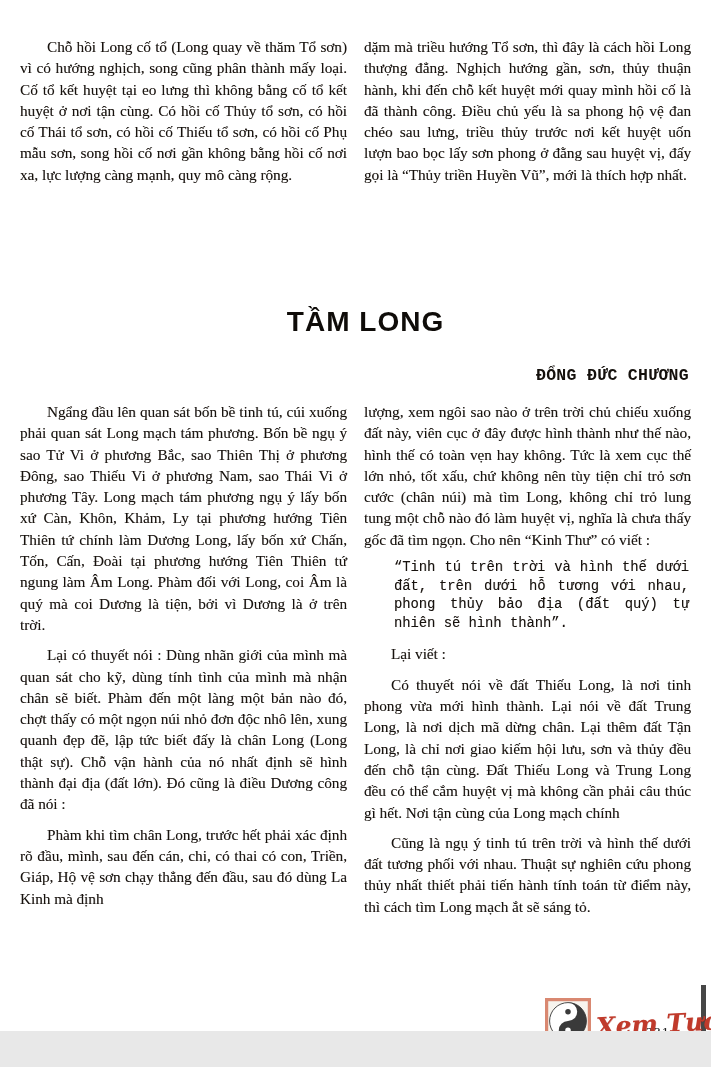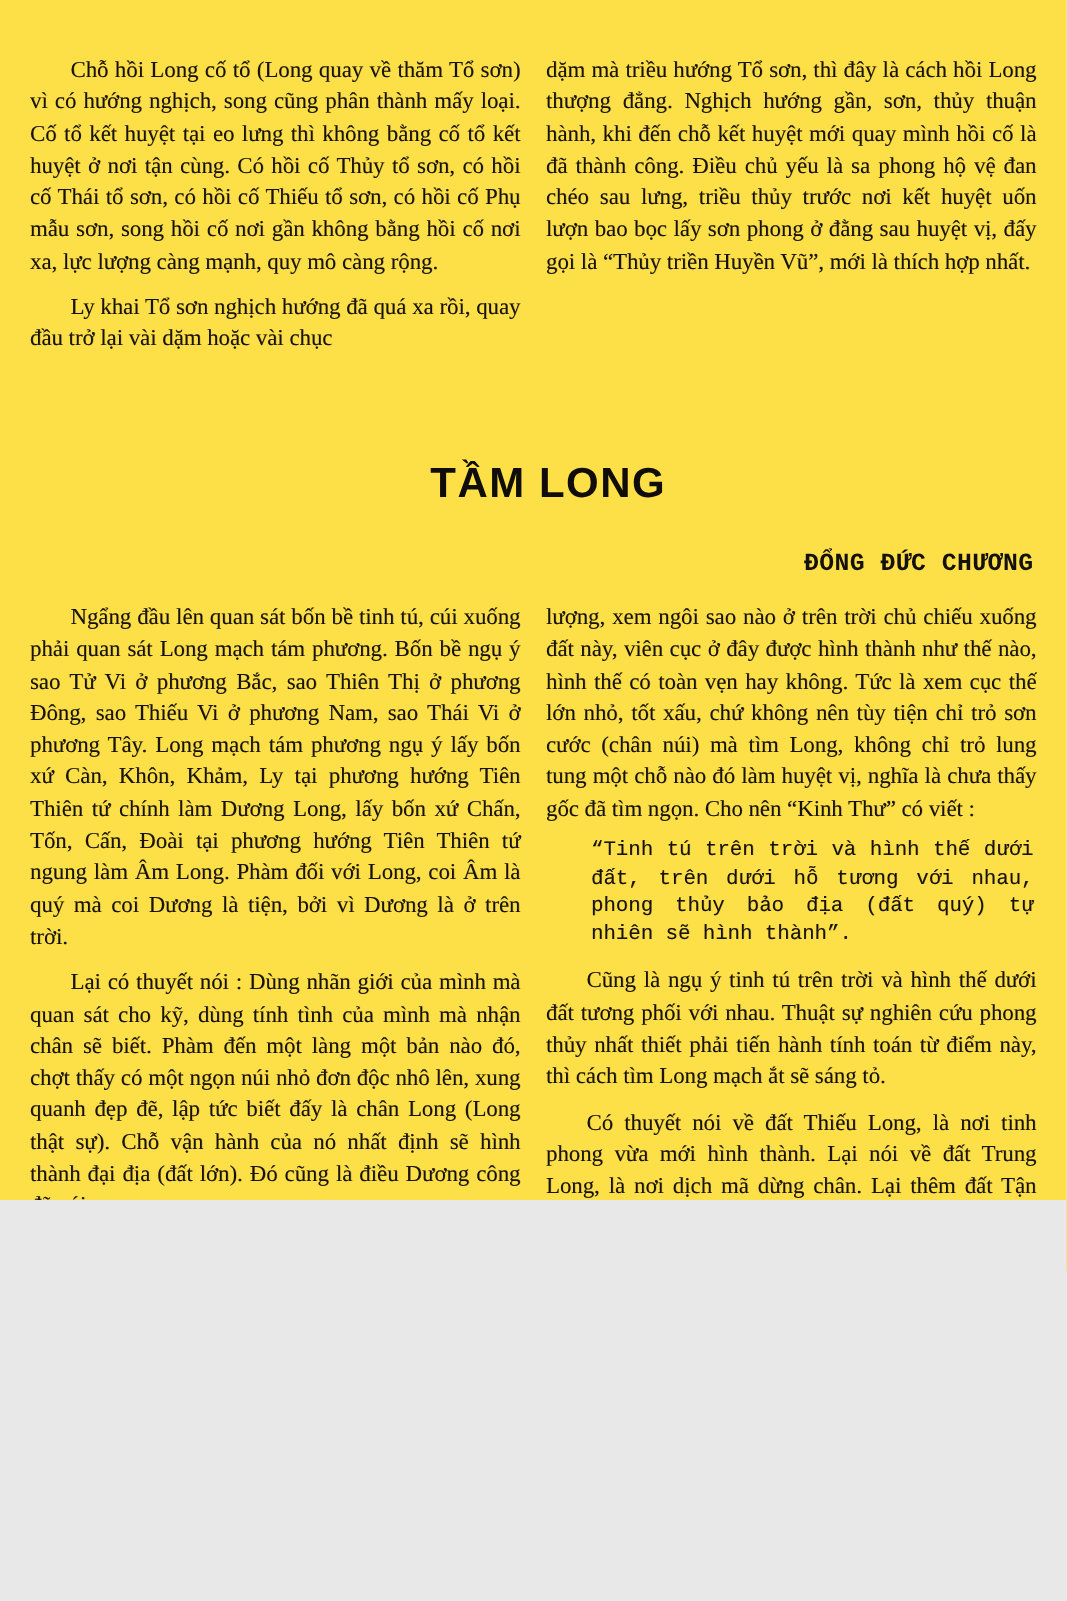--- a/index.html
+++ b/index.html
@@ -1,18 +1,18 @@
 <!DOCTYPE html>
 <html><head>
 <meta charset="utf-8">
 <style>
   html,body { margin:0; padding:0; background:#e8e8e8; }
   .page {
-    position:relative; width:711px; height:800px;
-    background:#fde047; overflow:hidden;
+    position:relative; width:711px; height:1031px;
+    background:#ffffff; overflow:hidden;
     font-family:"Liberation Serif", serif; color:#17120e;
   }
   .cols { position:absolute; left:20px; display:flex; gap:17px; }
   .cols-intro { top:36px; }
   .cols-body  { top:401px; }
   .col {
     width:327px; font-size:15.2px; line-height:21.3px;
     text-align:justify; color:#17120e;
     text-shadow:0.3px 0.3px 0 rgba(25,18,10,0.35);
   }
@@ -51,40 +51,41 @@
   .speck { position:absolute; background:#9a948c; border-radius:50%; }
 </style>
 </head>
 <body>
 
 <div class="page">
 
   <div class="cols cols-intro">
     <div class="col">
         <p class="para">Chỗ hồi Long cố tổ (Long quay về thăm Tổ sơn) vì có hướng nghịch, song cũng phân thành mấy loại. Cố tổ kết huyệt tại eo lưng thì không bằng cố tổ kết huyệt ở nơi tận cùng. Có hồi cố Thủy tổ sơn, có hồi cố Thái tổ sơn, có hồi cố Thiếu tổ sơn, có hồi cố Phụ mẫu sơn, song hồi cố nơi gần không bằng hồi cố nơi xa, lực lượng càng mạnh, quy mô càng rộng.</p>
-        <p class="para">Ly khai Tổ sơn nghịch hướng đã quá xa rồi, quay đầu trở lại vài dặm hoặc vài chục</p>
       </div>
     <div class="col">
         <p class="para noindent">dặm mà triều hướng Tổ sơn, thì đây là cách hồi Long thượng đẳng. Nghịch hướng gần, sơn, thủy thuận hành, khi đến chỗ kết huyệt mới quay mình hồi cố là đã thành công. Điều chủ yếu là sa phong hộ vệ đan chéo sau lưng, triều thủy trước nơi kết huyệt uốn lượn bao bọc lấy sơn phong ở đằng sau huyệt vị, đấy gọi là “Thủy triền Huyền Vũ”, mới là thích hợp nhất.</p>
       </div>
   </div>
 
   <div class="title">TẦM LONG</div>
   <div class="byline">ĐỔNG ĐỨC CHƯƠNG</div>
 
   <div class="cols cols-body">
     <div class="col">
         <p class="para">Ngẩng đầu lên quan sát bốn bề tinh tú, cúi xuống phải quan sát Long mạch tám phương. Bốn bề ngụ ý sao Tử Vi ở phương Bắc, sao Thiên Thị ở phương Đông, sao Thiếu Vi ở phương Nam, sao Thái Vi ở phương Tây. Long mạch tám phương ngụ ý lấy bốn xứ Càn, Khôn, Khảm, Ly tại phương hướng Tiên Thiên tứ chính làm Dương Long, lấy bốn xứ Chấn, Tốn, Cấn, Đoài tại phương hướng Tiên Thiên tứ ngung làm Âm Long. Phàm đối với Long, coi Âm là quý mà coi Dương là tiện, bởi vì Dương là ở trên trời.</p>
         <p class="para">Lại có thuyết nói : Dùng nhãn giới của mình mà quan sát cho kỹ, dùng tính tình của mình mà nhận chân sẽ biết. Phàm đến một làng một bản nào đó, chợt thấy có một ngọn núi nhỏ đơn độc nhô lên, xung quanh đẹp đẽ, lập tức biết đấy là chân Long (Long thật sự). Chỗ vận hành của nó nhất định sẽ hình thành đại địa (đất lớn). Đó cũng là điều Dương công đã nói :</p>
+        <p class="para">Phàm khi tìm chân Long, trước hết phải xác định rõ đầu, mình, sau đến cán, chi, có thai có con, Triền, Giáp, Hộ vệ sơn chạy thẳng đến đầu, sau đó dùng La Kinh mà định</p>
       </div>
     <div class="col">
         <p class="para noindent">lượng, xem ngôi sao nào ở trên trời chủ chiếu xuống đất này, viên cục ở đây được hình thành như thế nào, hình thế có toàn vẹn hay không. Tức là xem cục thế lớn nhỏ, tốt xấu, chứ không nên tùy tiện chỉ trỏ sơn cước (chân núi) mà tìm Long, không chỉ trỏ lung tung một chỗ nào đó làm huyệt vị, nghĩa là chưa thấy gốc đã tìm ngọn. Cho nên “Kinh Thư” có viết :</p>
         <p class="quote">“Tinh tú trên trời và hình thế dưới đất, trên dưới hỗ tương với nhau, phong thủy bảo địa (đất quý) tự nhiên sẽ hình thành”.</p>
+        <p class="para">Lại viết :</p>
+        <p class="para">Có thuyết nói về đất Thiếu Long, là nơi tinh phong vừa mới hình thành. Lại nói về đất Trung Long, là nơi dịch mã dừng chân. Lại thêm đất Tận Long, là chỉ nơi giao kiếm hội lưu, sơn và thủy đều đến chỗ tận cùng. Đất Thiếu Long và Trung Long đều có thể cắm huyệt vị mà không cần phải câu thúc gì hết. Nơi tận cùng của Long mạch chính</p>
         <p class="para">Cũng là ngụ ý tinh tú trên trời và hình thế dưới đất tương phối với nhau. Thuật sự nghiên cứu phong thủy nhất thiết phải tiến hành tính toán từ điểm này, thì cách tìm Long mạch ắt sẽ sáng tỏ.</p>
-        <p class="para">Có thuyết nói về đất Thiếu Long, là nơi tinh phong vừa mới hình thành. Lại nói về đất Trung Long, là nơi dịch mã dừng chân. Lại thêm đất Tận Long, là chỉ nơi giao kiếm hội lưu, sơn và thủy đều đến chỗ tận cùng. Đất Thiếu Long và Trung Long đều có thể cắm huyệt vị mà không cần phải câu thúc gì hết. Nơi tận cùng của Long mạch chính</p>
       </div>
   </div>
 
   <div class="logo">
     <svg class="logo-box" viewBox="0 0 100 100">
       <rect x="0" y="0" width="100" height="100" fill="#d98871"></rect>
       <rect x="7" y="7" width="86" height="86" fill="#f7f4ee"></rect>
       <circle cx="50" cy="50" r="40" fill="#ffffff" stroke="#3a3a3a" stroke-width="2"></circle>
       <path d="M50,10 A40,40 0 1,1 50,90 A20,20 0 1,1 50,50 A20,20 0 1,0 50,10 Z" fill="#3a3a3a"></path>
       <circle cx="50" cy="30" r="6" fill="#3a3a3a"></circle>

